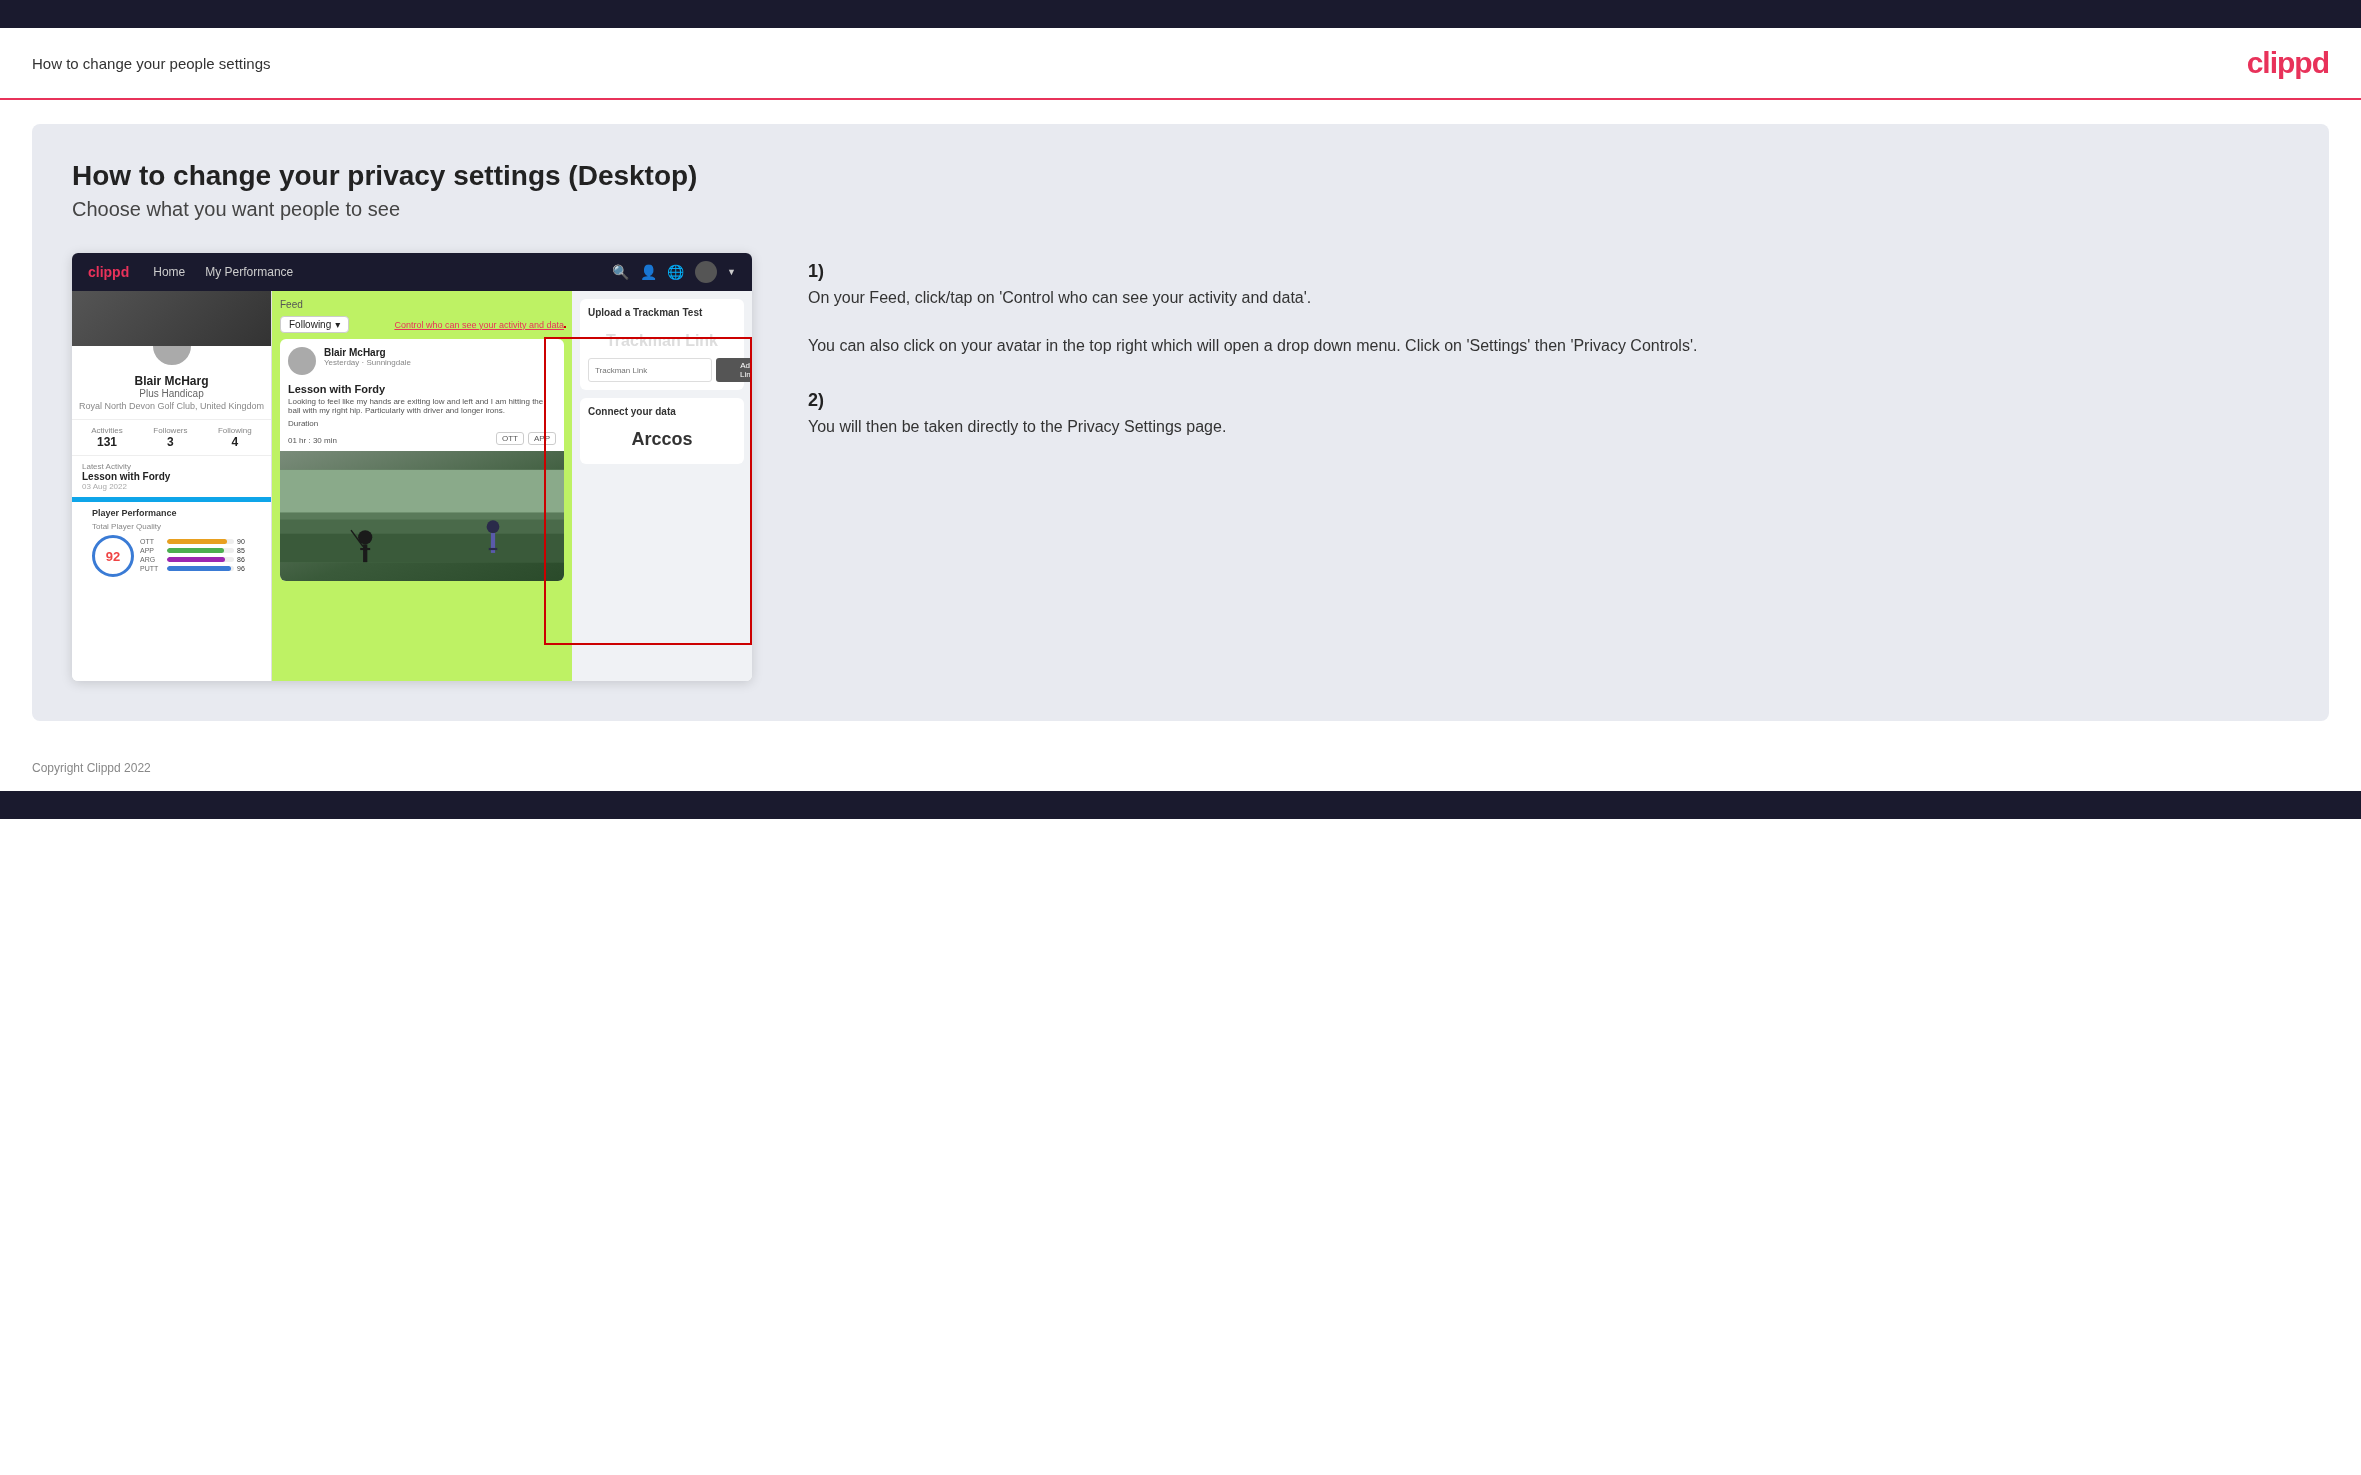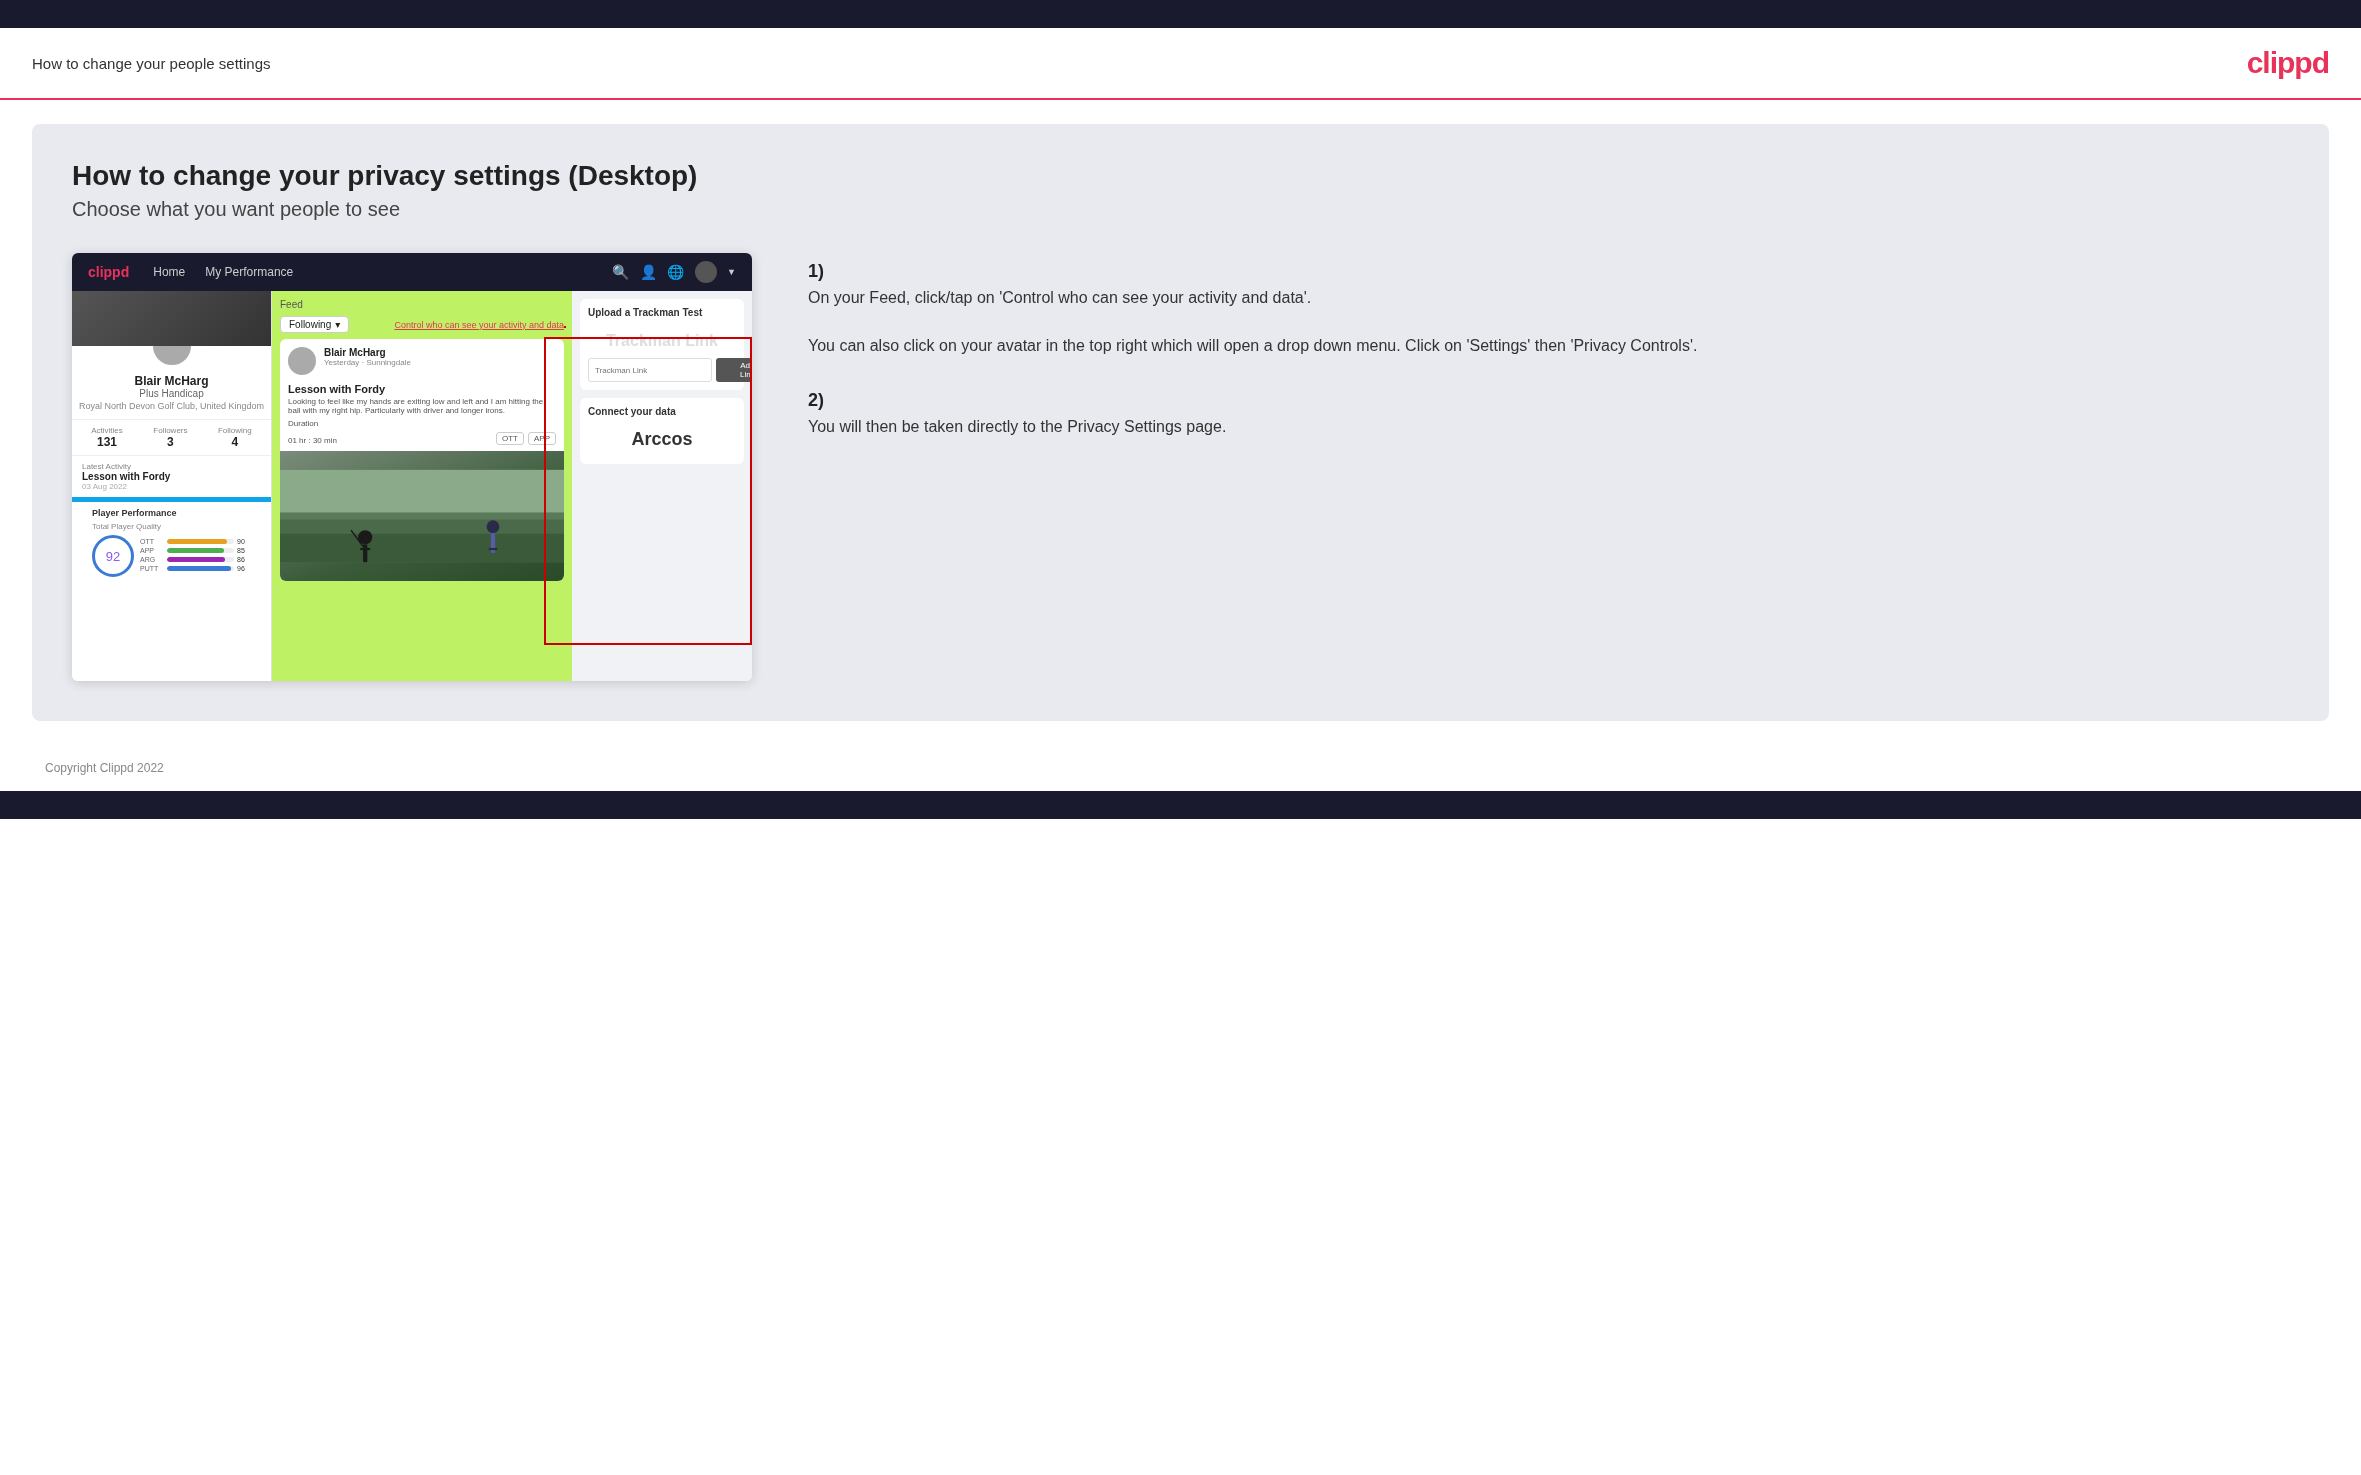--- a/index.html
+++ b/index.html
@@ -175,21 +175,21 @@
       border-top: 5px solid #0ea5e9;
     }
     .pp-title { font-size: 9px; font-weight: bold; color: #333; margin-bottom: 4px; }
     .pp-quality-label { font-size: 8px; color: #888; margin-bottom: 4px; }
     .pp-row { display: flex; align-items: center; gap: 6px; }
     .pp-circle {
       width: 42px; height: 42px;
       border-radius: 50%;
       border: 3px solid #3a7bd5;
       display: flex; align-items: center; justify-content: center;
-      font-size: 13px; font-weight: normal; color: #8b5cf6;
+      font-size: 13px; font-weight: bold; color: #ef4444;
       flex-shrink: 0;
     }
     .pp-bars { flex: 1; }
     .pp-bar-row { display: flex; align-items: center; gap: 3px; margin-bottom: 2px; }
     .pp-bar-label { font-size: 7px; color: #666; width: 24px; }
     .pp-bar-track { flex: 1; height: 5px; background: #eee; border-radius: 3px; overflow: hidden; }
     .pp-bar-fill { height: 100%; border-radius: 3px; }
     .pp-bar-val { font-size: 7px; color: #333; width: 14px; }
 
     
@@ -372,21 +372,20 @@
     
     .screenshot-wrapper {
       position: relative;
     }
 
     
     .footer {
       padding: 16px 32px;
       font-size: 12px;
       color: #888;
-      margin-left: 13px;
     }
 
     .bottom-bar {
       background: #1a1a2e;
       height: 28px;
     }
   </style>
 </head>
 <body>
 

